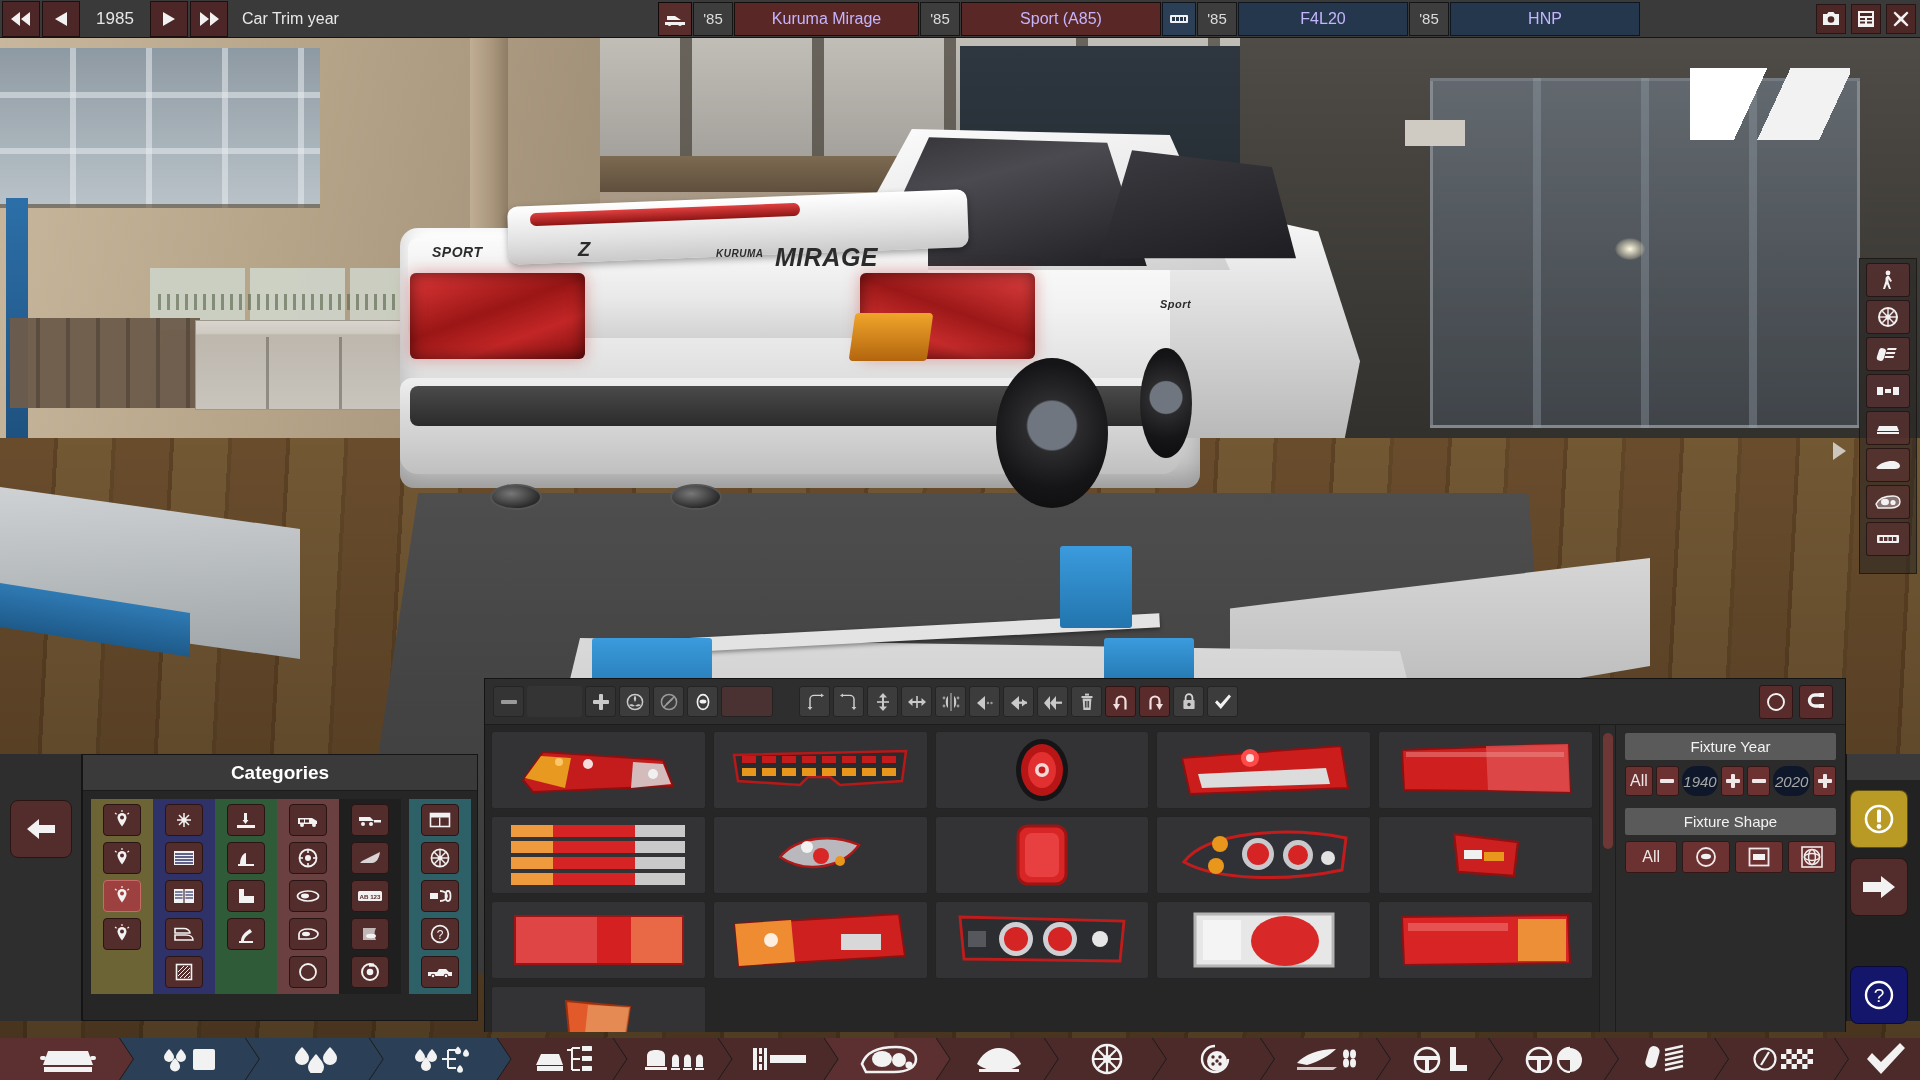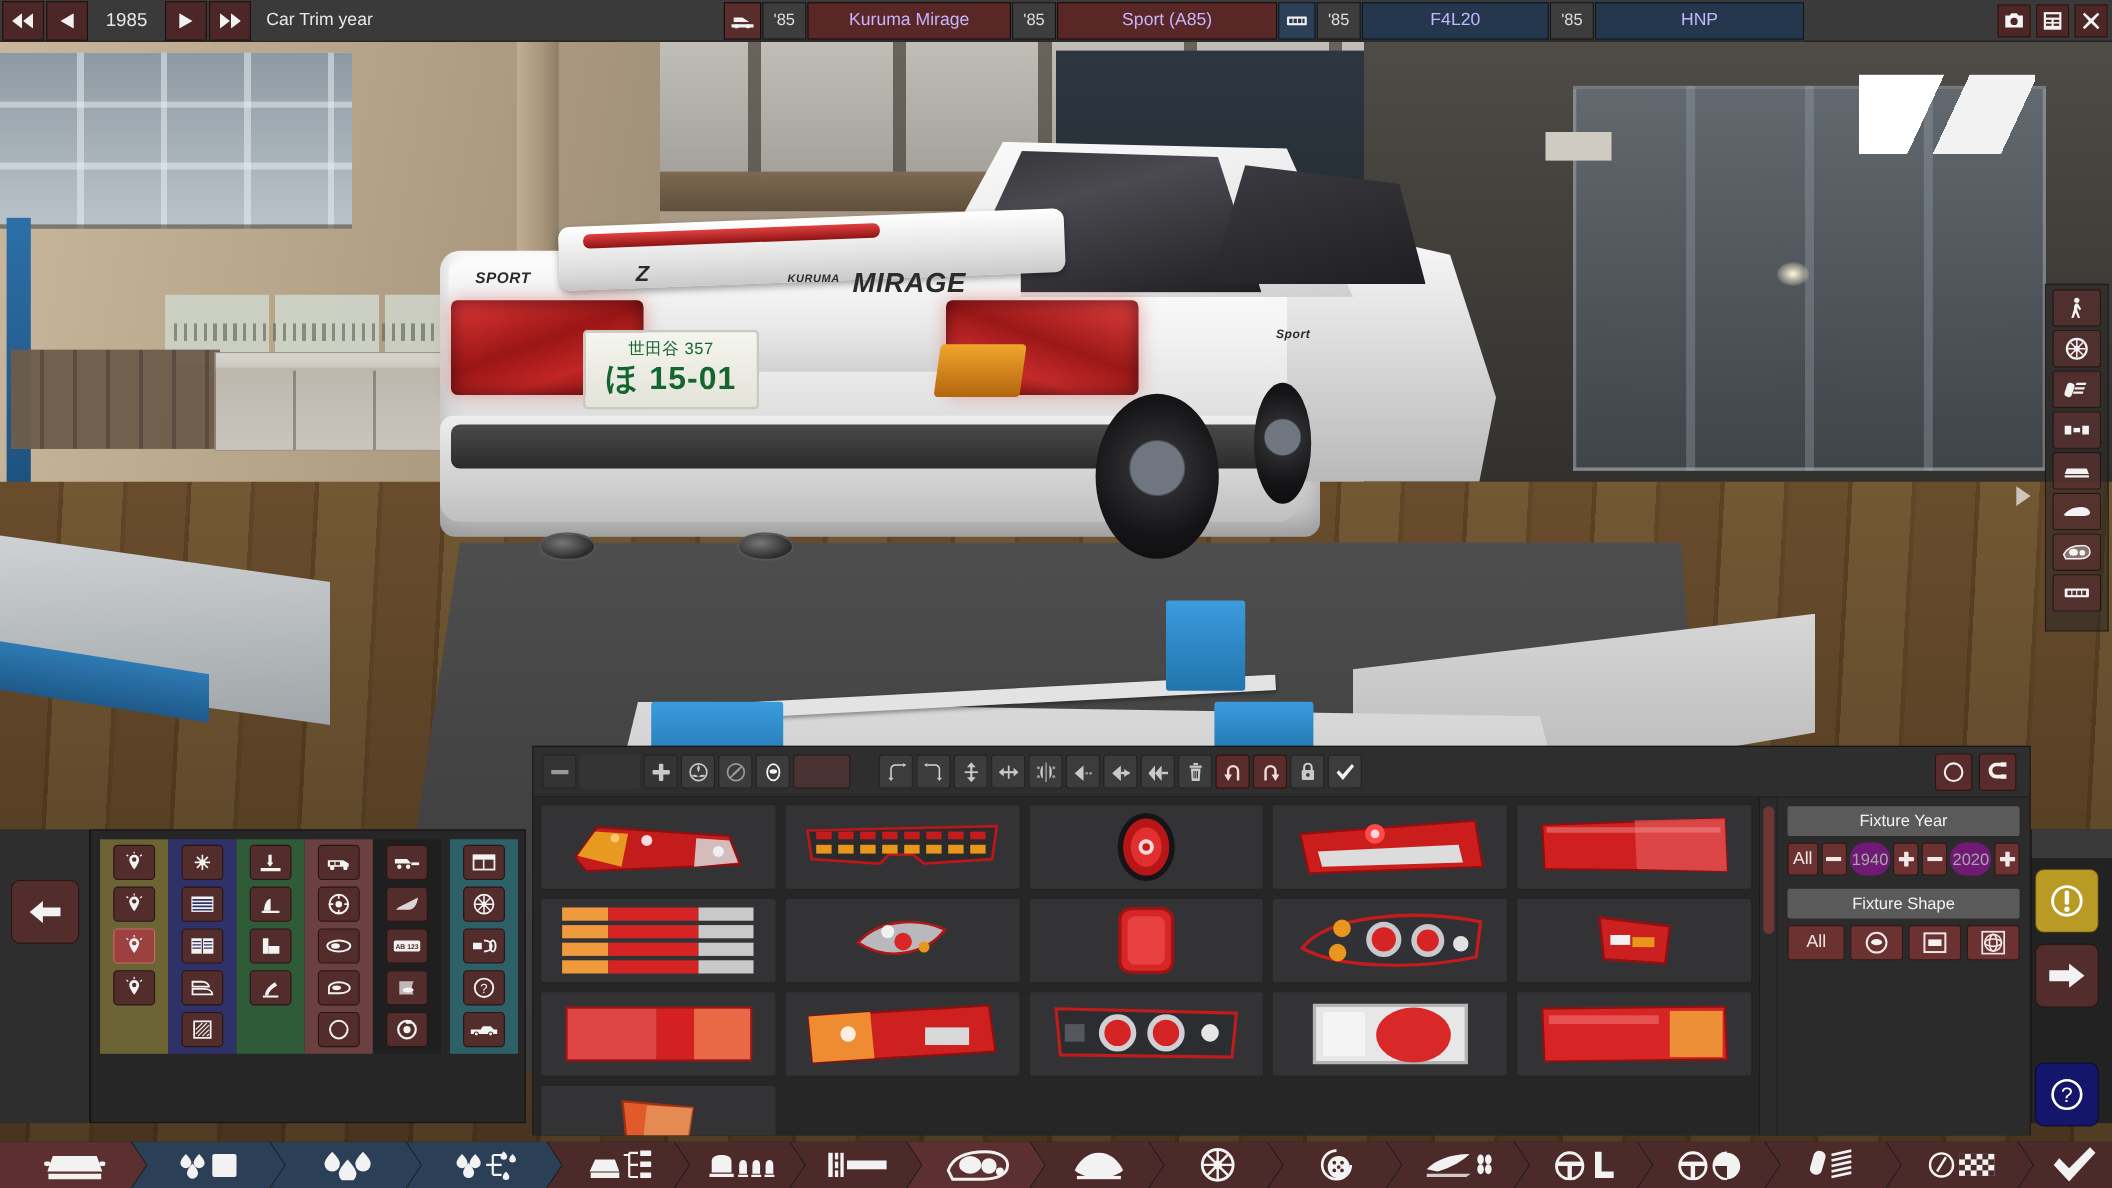--- a/index.html
+++ b/index.html
@@ -409,22 +409,22 @@
   .fx-row { display: flex; gap: 3px; margin: 6px 0 12px 0; }
   .fx-pill {
     background: #6c3232; border: 1px solid #331717; border-radius: 3px;
     color: #efe7e7; font-size: 16px;
     display: flex; align-items: center; justify-content: center;
     height: 30px;
   }
   .fx-pill.all { width: 34px; }
   .fx-pill.pm { width: 28px; }
   .fx-num {
-    width: 46px; height: 30px; background: #701a75; color: #a6a6a6; font-size: 15px;
-    display: flex; align-items: center; justify-content: center; border-radius: 14px;
+    width: 46px; height: 30px; background: #0f172a; color: #a6a6a6; font-size: 15px;
+    display: flex; align-items: center; justify-content: center; border-radius: 14px; font-style: italic;
   }
   .fx-shape-row { display: flex; gap: 5px; margin-top: 6px; }
   .fx-shape-btn {
     flex: 1 1 0; height: 32px; background: #6c3232; border: 1px solid #331717;
     border-radius: 3px; color: #efe7e7; font-size: 16px;
     display: flex; align-items: center; justify-content: center;
   }
   .fx-shape-btn.all { flex: 1.1 1 0; }
 
   
@@ -587,24 +587,20 @@
     <div class="car-quarter"></div>
     <div class="car-roof"></div>
     <div class="car-glass-rear"></div>
     <div class="car-sidewin"></div>
     <div class="trunk"></div>
     <div class="spoiler"></div>
     <div class="spoiler-red"></div>
     <div class="taillight tl-left"></div>
     <div class="taillight tl-right"></div>
     <div class="tl-amber"></div>
-    <div class="plate">
-      <div class="plate-top">世田谷 357</div>
-      <div class="plate-bot">ほ 15-01</div>
-    </div>
     <div class="bumper"></div>
     <div class="bumper-black"></div>
     <div class="exhaust" style="left:90px"></div>
     <div class="exhaust" style="left:270px"></div>
     <div class="wheel" style="left:596px; top:310px; width:112px; height:150px;"></div>
     <div class="wheel" style="left:740px; top:300px; width:52px; height:110px;"></div>
     <div class="badge-text" style="left:32px; top:196px; font-size:14px;">SPORT</div>
     <div class="badge-text" style="left:178px; top:190px; font-size:20px;">Z</div>
     <div class="badge-text" style="left:316px; top:200px; font-size:10px;font-style:italic;">KURUMA</div>
     <div class="badge-text" style="left:375px; top:195px; font-size:25px;">MIRAGE</div>
@@ -677,20 +673,21 @@
 
 <div class="side-left-panel">
   <div class="nav-arrow-btn" style="left:10px; top:46px;">
     <svg width="30" height="22" viewBox="0 0 30 22">
           <path class="ico" d="M13 1 L13 7 L29 7 L29 15 L13 15 L13 21 L1 11 Z"></path>
         </svg>
   </div>
 </div>
 
 <div class="cat-panel">
+  <div class="cat-title">Categories</div>
   <div class="cat-cols">
 
     <div class="cat-col c0">
       <div class="cat-btn">
         <svg width="18" height="20" viewBox="0 0 18 20">
               <path class="ico" d="M9 3a4.5 4.5 0 0 1 4.5 4.5c0 3-4.5 9-4.5 9S4.5 10.5 4.5 7.5A4.5 4.5 0 0 1 9 3z"></path>
               <circle fill="#532c2c" cx="9" cy="7.4" r="2"></circle>
               <g stroke="#f2f2f2" stroke-width="1.2">
                 <line x1="9" y1="0" x2="9" y2="2"></line>
                 <line x1="2" y1="3" x2="3.6" y2="4.3"></line>

